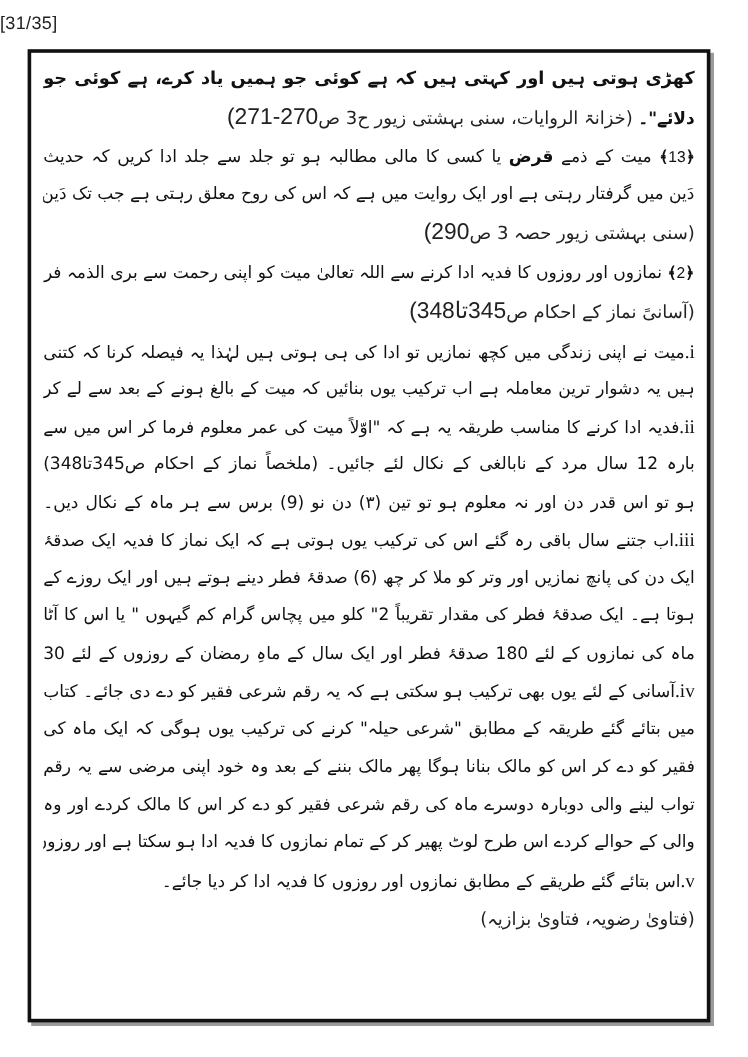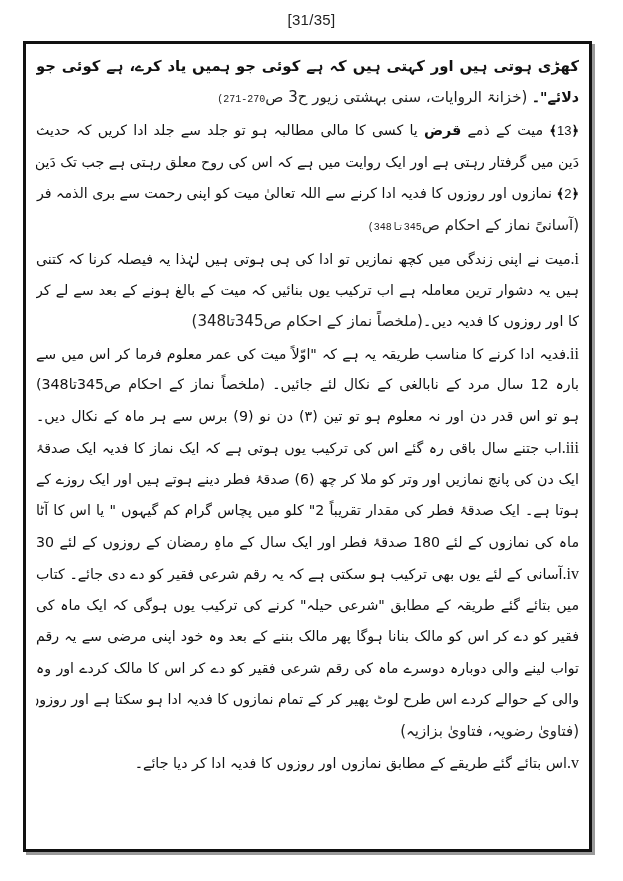--- a/index.html
+++ b/index.html
@@ -13,21 +13,20 @@
       position: relative;
       overflow: hidden;
       font-family: "DejaVu Sans", sans-serif;
       color: #111111;
     }
     .page-indicator {
       position: absolute;
       top: 11px;
       left: 0;
       width: 623px;
-      text-align: center;
       font-family: "Liberation Sans", sans-serif;
       font-size: 15px;
       color: #222;
       letter-spacing: 0.3px;
     }
     .frame {
       position: absolute;
       left: 23px;
       top: 41px;
       width: 569px;
@@ -55,22 +54,22 @@
       text-align-last: justify;
       text-align: justify;
       white-space: normal;
       height: 31.5px;
     }
     .ref {
       font-size: 15px;
       color: #222;
     }
     .ref-num {
-      font-family: Liberation Mono, monospace;
-      font-size: 10px;
+      font-family: Liberation Sans, sans-serif;
+      font-size: 19px;
       color: #222;
     }
     .num {
       font-family: "Liberation Sans", sans-serif;
       font-size: 13px;
       unicode-bidi: embed;
     }
     .bracket {
       font-size: 13px;
       font-weight: bold;
@@ -96,36 +95,36 @@
     <span class="ref">(خزانۃ الروایات، سنی بہشتی زیور ح3 ص</span><span class="ref-num">270-271)</span>
   </div>
 
   <div class="line justify">
     <span class="bracket">﴿</span><span class="num">13</span><span class="bracket">﴾</span>
     <span>میت کے ذمے</span>
     <span class="strong">قرض</span>
     <span>یا کسی کا مالی مطالبہ ہو تو جلد سے جلد ادا کریں کہ حدیث شریف میں ہے کہ میت اپنے</span>
   </div>
   <div class="line">دَین میں گرفتار رہتی ہے اور ایک روایت میں ہے کہ اس کی روح معلق رہتی ہے جب تک دَین ادا نہ کیا جائے۔</div>
+  <div class="line">
+    <span class="ref">(سنی بہشتی زیور حصہ 3 ص</span><span class="ref-num">290)</span>
+  </div>
 
   <div class="line">
     <span class="bracket">﴿</span><span class="num">2</span><span class="bracket">﴾</span>
     <span>نمازوں اور روزوں کا فدیہ ادا کرنے سے اللہ تعالیٰ میت کو اپنی رحمت سے بری الذمہ فرمادے گا۔</span>
   </div>
   <div class="line">
     <span class="ref">(آسانیً نماز کے احکام ص</span><span class="ref-num">345تا348)</span>
   </div>
 
   <div class="line justify">
     <span class="roman">i.</span><span>میت نے اپنی زندگی میں کچھ نمازیں تو ادا کی ہی ہوتی ہیں لہٰذا یہ فیصلہ کرنا کہ کتنی اور کون کون سی نمازیں میت پر باقی</span>
   </div>
   <div class="line justify">ہیں یہ دشوار ترین معاملہ ہے اب ترکیب یوں بنائیں کہ میت کے بالغ ہونے کے بعد سے لے کر وفات تک کی نمازوں</div>
-  <div class="line">
-    <span>کا اور روزوں کا فدیہ دیں۔</span><span class="ref">(ملخصاً نماز کے احکام ص345تا348)</span>
-  </div>
 
   <div class="line justify">
     <span class="roman">ii.</span><span>فدیہ ادا کرنے کا مناسب طریقہ یہ ہے کہ "اوّلاً میت کی عمر معلوم فرما کر اس میں سے 9 سال عورت کے اور</span>
   </div>
   <div class="line justify">بارہ 12 سال مرد کے نابالغی کے نکال لئے جائیں۔ (ملخصاً نماز کے احکام ص345تا348) عورت کی عادتِ حیض اگر معلوم</div>
   <div class="line justify">ہو تو اس قدر دن اور نہ معلوم ہو تو تین (۳) دن نو (9) برس سے ہر ماہ کے نکال دیں۔ (ملخصاً نماز کے احکام ص345تا348)</div>
 
   <div class="line justify">
     <span class="roman">iii.</span><span>اب جتنے سال باقی رہ گئے اس کی ترکیب یوں ہوتی ہے کہ ایک نماز کا فدیہ ایک صدقۂ فطر کے برابر ہوتا ہے۔</span>
   </div>
@@ -134,20 +133,20 @@
   <div class="line justify">ماہ کی نمازوں کے لئے 180 صدقۂ فطر اور ایک سال کے ماہِ رمضان کے روزوں کے لئے 30 صدقۂ فطر کے</div>
 
   <div class="line justify">
     <span class="roman">iv.</span><span>آسانی کے لئے یوں بھی ترکیب ہو سکتی ہے کہ یہ رقم شرعی فقیر کو دے دی جائے۔ کتاب اسلامی بہنوں کی نماز</span>
   </div>
   <div class="line justify">میں بتائے گئے طریقہ کے مطابق "شرعی حیلہ" کرنے کی ترکیب یوں ہوگی کہ ایک ماہ کی نمازوں کی رقم شرعی</div>
   <div class="line justify">فقیر کو دے کر اس کو مالک بنانا ہوگا پھر مالک بننے کے بعد وہ خود اپنی مرضی سے یہ رقم دینے والی کے حوالے کردے</div>
   <div class="line justify">تواب لینے والی دوبارہ دوسرے ماہ کی رقم شرعی فقیر کو دے کر اس کا مالک کردے اور وہ مالک بننے کے بعد دوبارہ دینے</div>
   <div class="line">والی کے حوالے کردے اس طرح لوٹ پھیر کر کے تمام نمازوں کا فدیہ ادا ہو سکتا ہے اور روزوں کا بھی ہو سکتا ہے۔</div>
   <div class="line">
-    <span class="ref">(فتاویٰ رضویہ، فتاویٰ بزازیہ)</span>
+    <span class="roman">v.</span><span>اس بتائے گئے طریقے کے مطابق نمازوں اور روزوں کا فدیہ ادا کر دیا جائے۔</span>
   </div>
 
   <div class="line">
-    <span class="roman">v.</span><span>اس بتائے گئے طریقے کے مطابق نمازوں اور روزوں کا فدیہ ادا کر دیا جائے۔</span>
+    <span class="ref">(فتاویٰ رضویہ، فتاویٰ بزازیہ)</span>
   </div>
 
 </div>
 
 </body></html>

